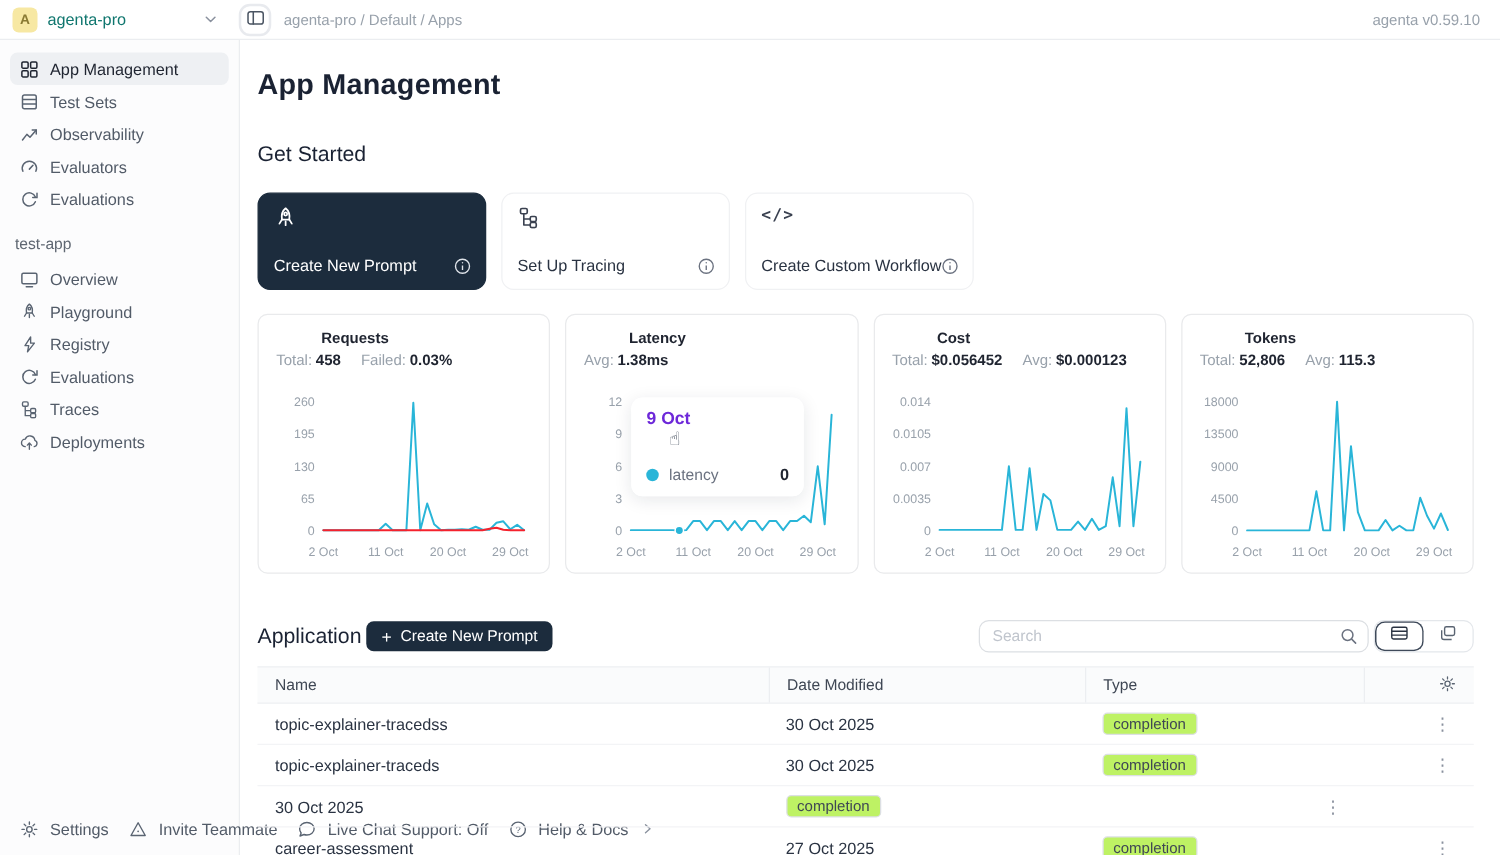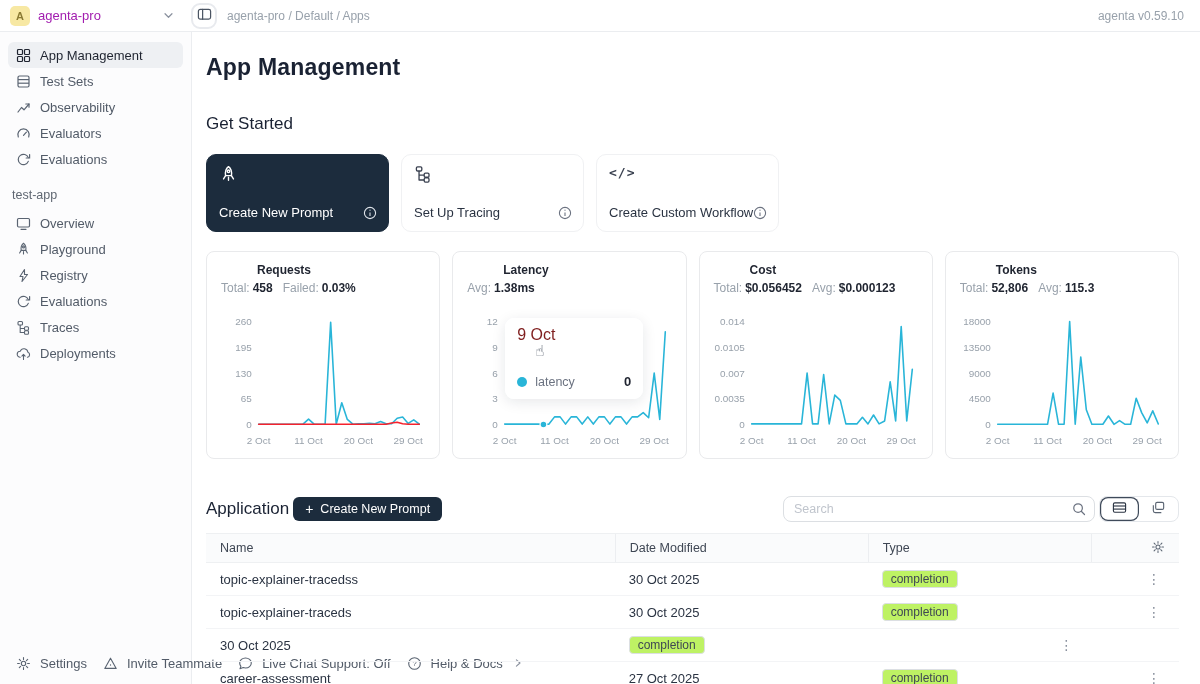--- a/index.html
+++ b/index.html
@@ -5,21 +5,21 @@
   * { margin:0; padding:0; box-sizing:border-box; }
   html,body { width:1200px; height:684px; overflow:hidden; background:#fff;
     font-family:"Liberation Sans","DejaVu Sans",sans-serif; color:#1f2430; }
   .root { width:1200px; height:684px; display:flex; flex-direction:column; background:#fff; }
 
   
   .topbar { height:32px; display:flex; align-items:center; border-bottom:1px solid #ebedf0; background:#fff; flex:0 0 32px; }
   .workspace { width:185px; display:flex; align-items:center; gap:8px; padding:0 10px; cursor:pointer; }
   .avatar { width:20px; height:20px; border-radius:5px; background:#f7e8a3; color:#8a7a33;
     font-size:11px; font-weight:600; display:flex; align-items:center; justify-content:center; }
-  .ws-name { font-size:13px; color:#a21caf; font-weight:500; }
+  .ws-name { font-size:13px; color:#0f766e; font-weight:500; }
   .ws-chevron { margin-left:auto; color:#8a919e; display:flex; }
   .collapse-btn { width:26px; height:26px; border:2px solid #e8eaee; border-radius:9px; background:#fff;
     display:flex; align-items:center; justify-content:center; color:#4b5563; margin-left:6px; cursor:pointer; }
   .breadcrumb { margin-left:10px; font-size:12px; color:#98a1ab; }
   .version { margin-left:auto; padding-right:16px; font-size:12px; color:#98a1ab; }
 
   
   .shell { flex:1; display:flex; min-height:0; }
   .sidebar { width:192px; flex:0 0 192px; border-right:1px solid #ebedf0; background:#fcfcfd;
     display:flex; flex-direction:column; padding:10px 8px 8px; }
@@ -48,31 +48,31 @@
   .gs-card.dark .gs-label { color:#fff; }
   .gs-info { position:absolute; right:11px; bottom:11px; color:#6b7280; display:flex; }
   .gs-card.dark .gs-info { color:#dfe4ea; }
   .code-glyph { font-family:"DejaVu Sans Mono","Liberation Mono",monospace; font-size:13px; font-weight:600; letter-spacing:1px; }
 
   .charts-row { display:flex; gap:12px; margin-top:19px; }
   .stat-card { flex:1; height:208px; border:1px solid #e9eaec; border-radius:8px; padding:11px 14px; position:relative; background:#fff; }
   .stat-title { font-size:12px; font-weight:600; color:#1f2430;margin-left:36px; }
   .stat-sub { font-size:12px; margin-top:4px; color:#98a1ab; }
   .stat-sub .sl { color:#98a1ab; }
-  .stat-sub .sl.g { margin-left:10px;text-align:center; }
+  .stat-sub .sl.g { margin-left:16px;text-align:center; }
   .stat-sub .sv { color:#1f2430; font-weight:600; margin-left:3px; }
   .chart-box { margin-top:8px; height:150px; }
   .chart-box svg { display:block; }
   svg text.tick { font-size:10px; fill:#98a1ab; font-family:"Liberation Sans","DejaVu Sans",sans-serif; }
 
   
   .chart-tooltip { position:absolute; left:52px; top:66px; width:138px; z-index:5;
     background:rgba(255,255,255,.93); border-radius:9px; padding:8px 12px 10px;
     box-shadow:0 3px 14px rgba(20,30,50,.10); }
-  .tt-date { font-size:16px; font-weight:400; color:#7f1d1d; }
+  .tt-date { font-size:14px; font-weight:700; color:#6d28d9; }
   .tt-hand { position:absolute; left:30px; top:24px; font-size:15px; color:#4b5563;
     font-family:"DejaVu Sans",sans-serif; }
   .tt-row { display:flex; align-items:center; gap:8px; margin-top:30px; }
   .tt-dot { width:10px; height:10px; border-radius:50%; background:#29b5d8; flex:0 0 10px; }
   .tt-label { font-size:12.5px; color:#6b7280; }
   .tt-value { margin-left:auto; font-size:13px; font-weight:600; color:#1f2430; }
 
   
   .app-header { display:flex; align-items:center; margin-top:37px; gap:4px; }
   .btn-dark { background:#1c2c3d; color:#fff; border:none; border-radius:6px; height:24px;

